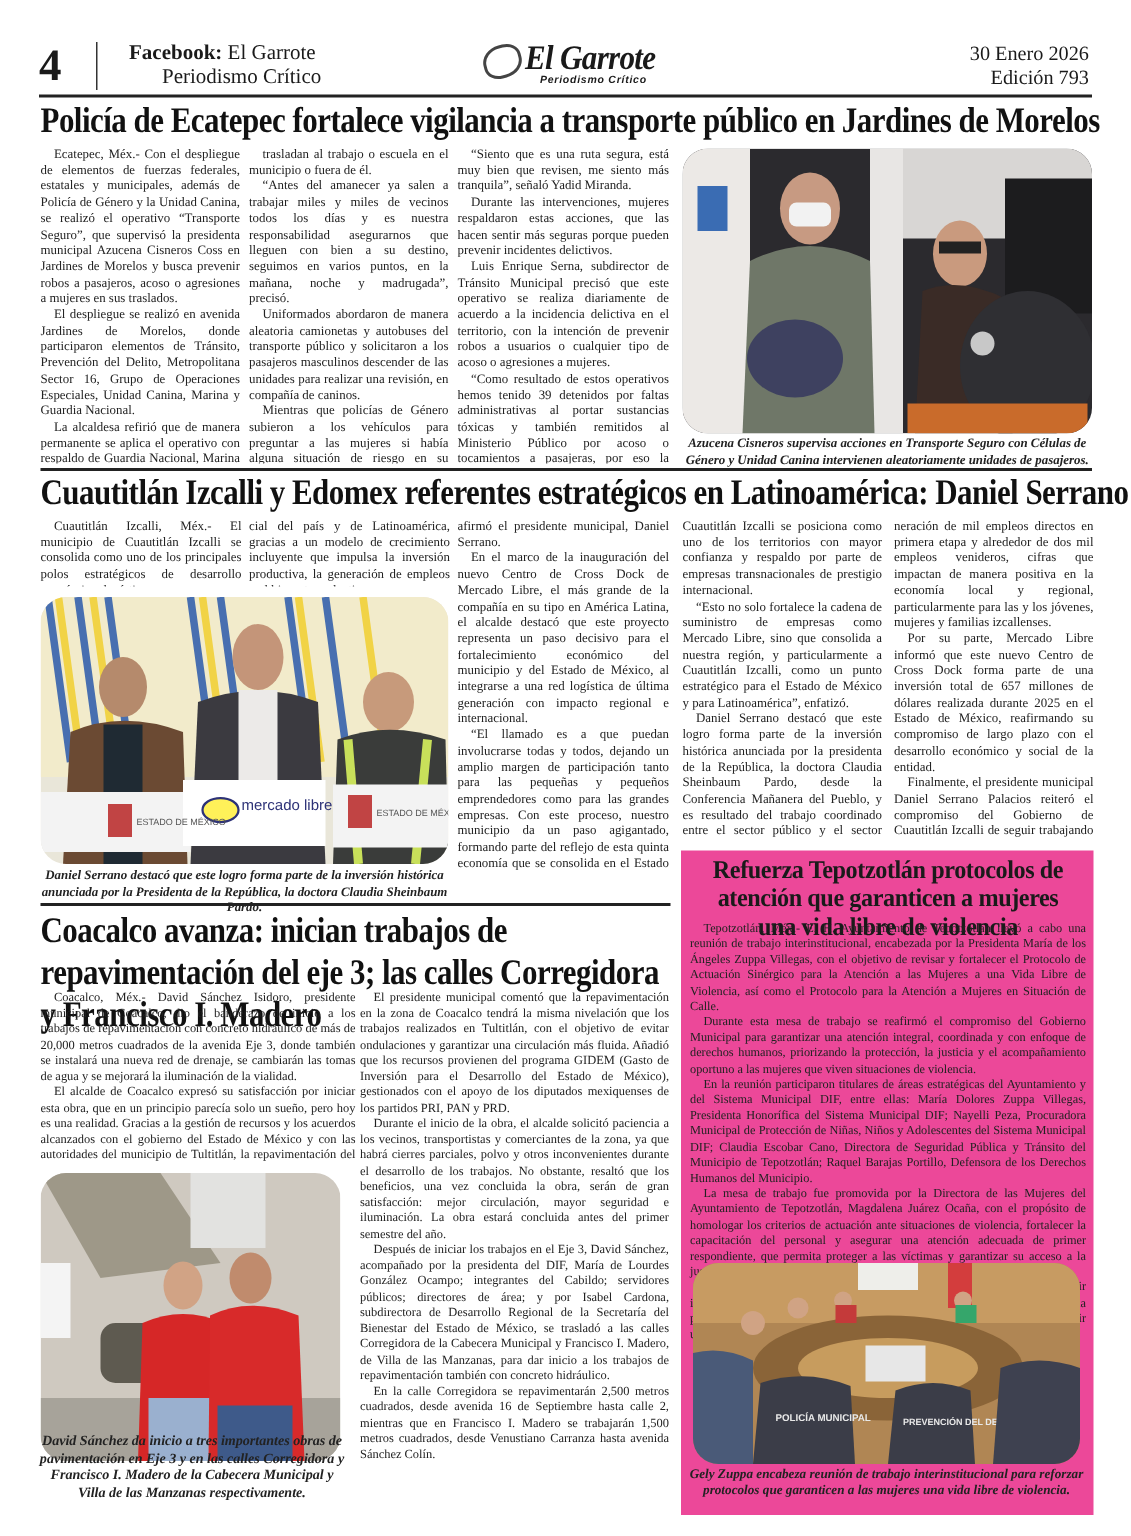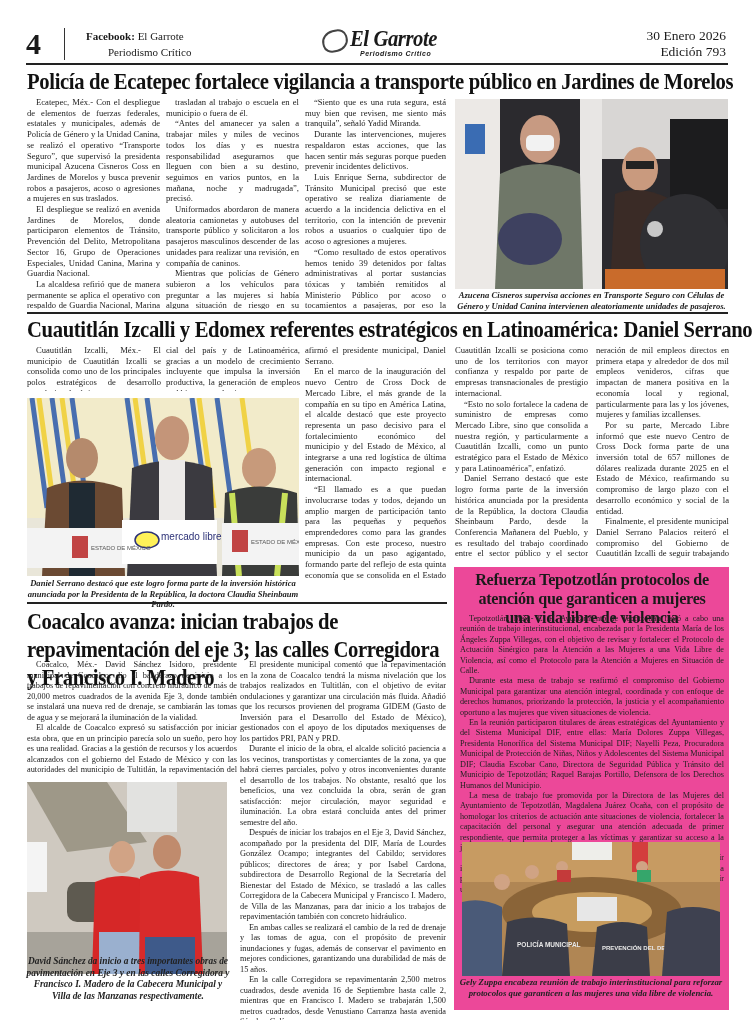--- a/index.html
+++ b/index.html
@@ -5,21 +5,21 @@
   * { box-sizing: border-box; margin: 0; padding: 0; }
   html, body { width: 754px; height: 1024px; background: #ffffff; overflow: hidden; }
   body { font-family: "Liberation Serif", "DejaVu Serif", serif; color: #1a1a1a; position: relative; }
 
   .page { position: absolute; left: 0; top: 0; width: 754px; height: 1024px; }
 
   
   .masthead { position: absolute; left: 26px; top: 26px; width: 700px; height: 38px; }
   .page-num { position: absolute; left: 0; top: 2px; font-size: 30px; font-weight: bold; line-height: 32px; }
   .mh-divider { position: absolute; left: 38px; top: 2px; width: 1px; height: 32px; background: #333; }
-  .fb { position: absolute; left: 60px; top: 2px; font-size: 11px; line-height: 16px; }
+  .fb { position: absolute; left: 60px; top: 2px; font-size: 14px; line-height: 16px; }
   .fb b { font-weight: bold; }
   .fb .l2 { display: block; padding-left: 22px; }
   .logo { position: absolute; left: 296px; top: 0; width: 130px; height: 36px; }
   .logo .mark { position: absolute; left: 0; top: 4px; width: 26px; height: 22px; border: 2px solid #444; border-radius: 50% 40% 50% 40%; transform: rotate(-15deg); }
   .logo .name { position: absolute; left: 28px; top: 0; font-size: 23px; font-weight: bold; font-style: italic; letter-spacing: -0.5px; line-height: 26px; font-family: "Liberation Serif", serif; transform: scaleX(0.9); transform-origin: left; }
   .logo .tag { position: absolute; left: 38px; top: 24px; font-size: 7px; font-weight: bold; font-style: italic; font-family: "Liberation Sans", sans-serif; letter-spacing: 0.5px; }
   .dateblock { position: absolute; right: 0; top: 2px; text-align: right; font-size: 13.5px; line-height: 16px; }
   .mh-rule { position: absolute; left: 26px; top: 63px; width: 702px; height: 2px; background: #222; }
 
   
@@ -27,21 +27,21 @@
   .h1 { left: 27px; top: 67px; font-size: 24px; line-height: 28px; transform: scaleX(0.86); }
   .h2 { left: 27px; top: 315px; font-size: 24px; line-height: 28px; transform: scaleX(0.86); }
   .h3 { left: 27px; top: 585px; font-size: 24px; line-height: 28px; transform: scaleX(0.86); white-space: normal; width: 500px; }
   .rule { position: absolute; height: 2px; background: #222; }
 
   
   .col { position: absolute; font-size: 8.6px; line-height: 10.7px; text-align: justify; color: #222; hyphens: auto; overflow: hidden; }
   .col p { text-indent: 9px; margin: 0; }
 
   
-  .photo { position: absolute; overflow: hidden; }
+  .photo { position: absolute; overflow: hidden; border-radius: 17px; }
   .caption { position: absolute; font-size: 8.6px; line-height: 10.5px; font-style: italic; font-weight: bold; text-align: center; color: #222; }
 
   
   .sidebox { position: absolute; left: 454px; top: 567px; width: 275px; height: 443px; background: #ec4899; }
   .sidebox .sb-head { position: absolute; left: 6px; top: 3px; width: 264px; font-size: 17px; line-height: 19px; font-weight: bold; text-align: center; letter-spacing: -0.3px; transform: scaleX(0.95); transform-origin: center top; }
   .sidebox .sb-body { position: absolute; left: 6px; top: 47px; width: 264px; font-size: 8.2px; line-height: 10.4px; text-align: justify; color: #222; }
   .sidebox .sb-body p { text-indent: 9px; }
 </style>
 </head>
 <body>
@@ -194,21 +194,20 @@
       <path d="M112 192 L113 95 Q140 82 172 95 L176 192 Z" fill="#d82a2a"></path>
       <rect x="118" y="155" width="50" height="37" fill="#3e5a8a"></rect>
     </svg>
   </div>
   <div class="caption" style="left:24px; top:956px; width:208px; font-size:9.4px; line-height:11.5px;text-align:center;">David Sánchez da inicio a tres importantes obras de pavimentación en Eje 3 y en las calles Corregidora y Francisco I. Madero de la Cabecera Municipal y Villa de las Manzanas respectivamente.</div>
 
   <div class="col" style="left:240px; top:660px; width:206px; height:360px; font-size:8.3px; line-height:10.5px;">
     <p>El presidente municipal comentó que la repavimentación en la zona de Coacalco tendrá la misma nivelación que los trabajos realizados en Tultitlán, con el objetivo de evitar ondulaciones y garantizar una circulación más fluida. Añadió que los recursos provienen del programa GIDEM (Gasto de Inversión para el Desarrollo del Estado de México), gestionados con el apoyo de los diputados mexiquenses de los partidos PRI, PAN y PRD.</p>
     <p>Durante el inicio de la obra, el alcalde solicitó paciencia a los vecinos, transportistas y comerciantes de la zona, ya que habrá cierres parciales, polvo y otros inconvenientes durante el desarrollo de los trabajos. No obstante, resaltó que los beneficios, una vez concluida la obra, serán de gran satisfacción: mejor circulación, mayor seguridad e iluminación. La obra estará concluida antes del primer semestre del año.</p>
     <p>Después de iniciar los trabajos en el Eje 3, David Sánchez, acompañado por la presidenta del DIF, María de Lourdes González Ocampo; integrantes del Cabildo; servidores públicos; directores de área; y por Isabel Cardona, subdirectora de Desarrollo Regional de la Secretaría del Bienestar del Estado de México, se trasladó a las calles Corregidora de la Cabecera Municipal y Francisco I. Madero, de Villa de las Manzanas, para dar inicio a los trabajos de repavimentación también con concreto hidráulico.</p>
-    <p>En ambas calles se realizará el cambio de la red de drenaje y las tomas de agua, con el propósito de prevenir inundaciones y fugas, además de conservar el pavimento en mejores condiciones, garantizando una durabilidad de más de 15 años.</p>
     <p>En la calle Corregidora se repavimentarán 2,500 metros cuadrados, desde avenida 16 de Septiembre hasta calle 2, mientras que en Francisco I. Madero se trabajarán 1,500 metros cuadrados, desde Venustiano Carranza hasta avenida Sánchez Colín.</p>
   </div>
 
   <div class="sidebox">
     <h3 class="sb-head">Refuerza Tepotzotlán protocolos de atención que garanticen a mujeres una vida libre de violencia</h3>
     <div class="sb-body">
       <p>Tepotzotlán, Méx.- El H. Ayuntamiento de Tepotzotlán llevó a cabo una reunión de trabajo interinstitucional, encabezada por la Presidenta María de los Ángeles Zuppa Villegas, con el objetivo de revisar y fortalecer el Protocolo de Actuación Sinérgico para la Atención a las Mujeres a una Vida Libre de Violencia, así como el Protocolo para la Atención a Mujeres en Situación de Calle.</p>
       <p>Durante esta mesa de trabajo se reafirmó el compromiso del Gobierno Municipal para garantizar una atención integral, coordinada y con enfoque de derechos humanos, priorizando la protección, la justicia y el acompañamiento oportuno a las mujeres que viven situaciones de violencia.</p>
       <p>En la reunión participaron titulares de áreas estratégicas del Ayuntamiento y del Sistema Municipal DIF, entre ellas: María Dolores Zuppa Villegas, Presidenta Honorífica del Sistema Municipal DIF; Nayelli Peza, Procuradora Municipal de Protección de Niñas, Niños y Adolescentes del Sistema Municipal DIF; Claudia Escobar Cano, Directora de Seguridad Pública y Tránsito del Municipio de Tepotzotlán; Raquel Barajas Portillo, Defensora de los Derechos Humanos del Municipio.</p>
       <p>La mesa de trabajo fue promovida por la Directora de las Mujeres del Ayuntamiento de Tepotzotlán, Magdalena Juárez Ocaña, con el propósito de homologar los criterios de actuación ante situaciones de violencia, fortalecer la capacitación del personal y asegurar una atención adecuada de primer respondiente, que permita proteger a las víctimas y garantizar su acceso a la justicia.</p>

